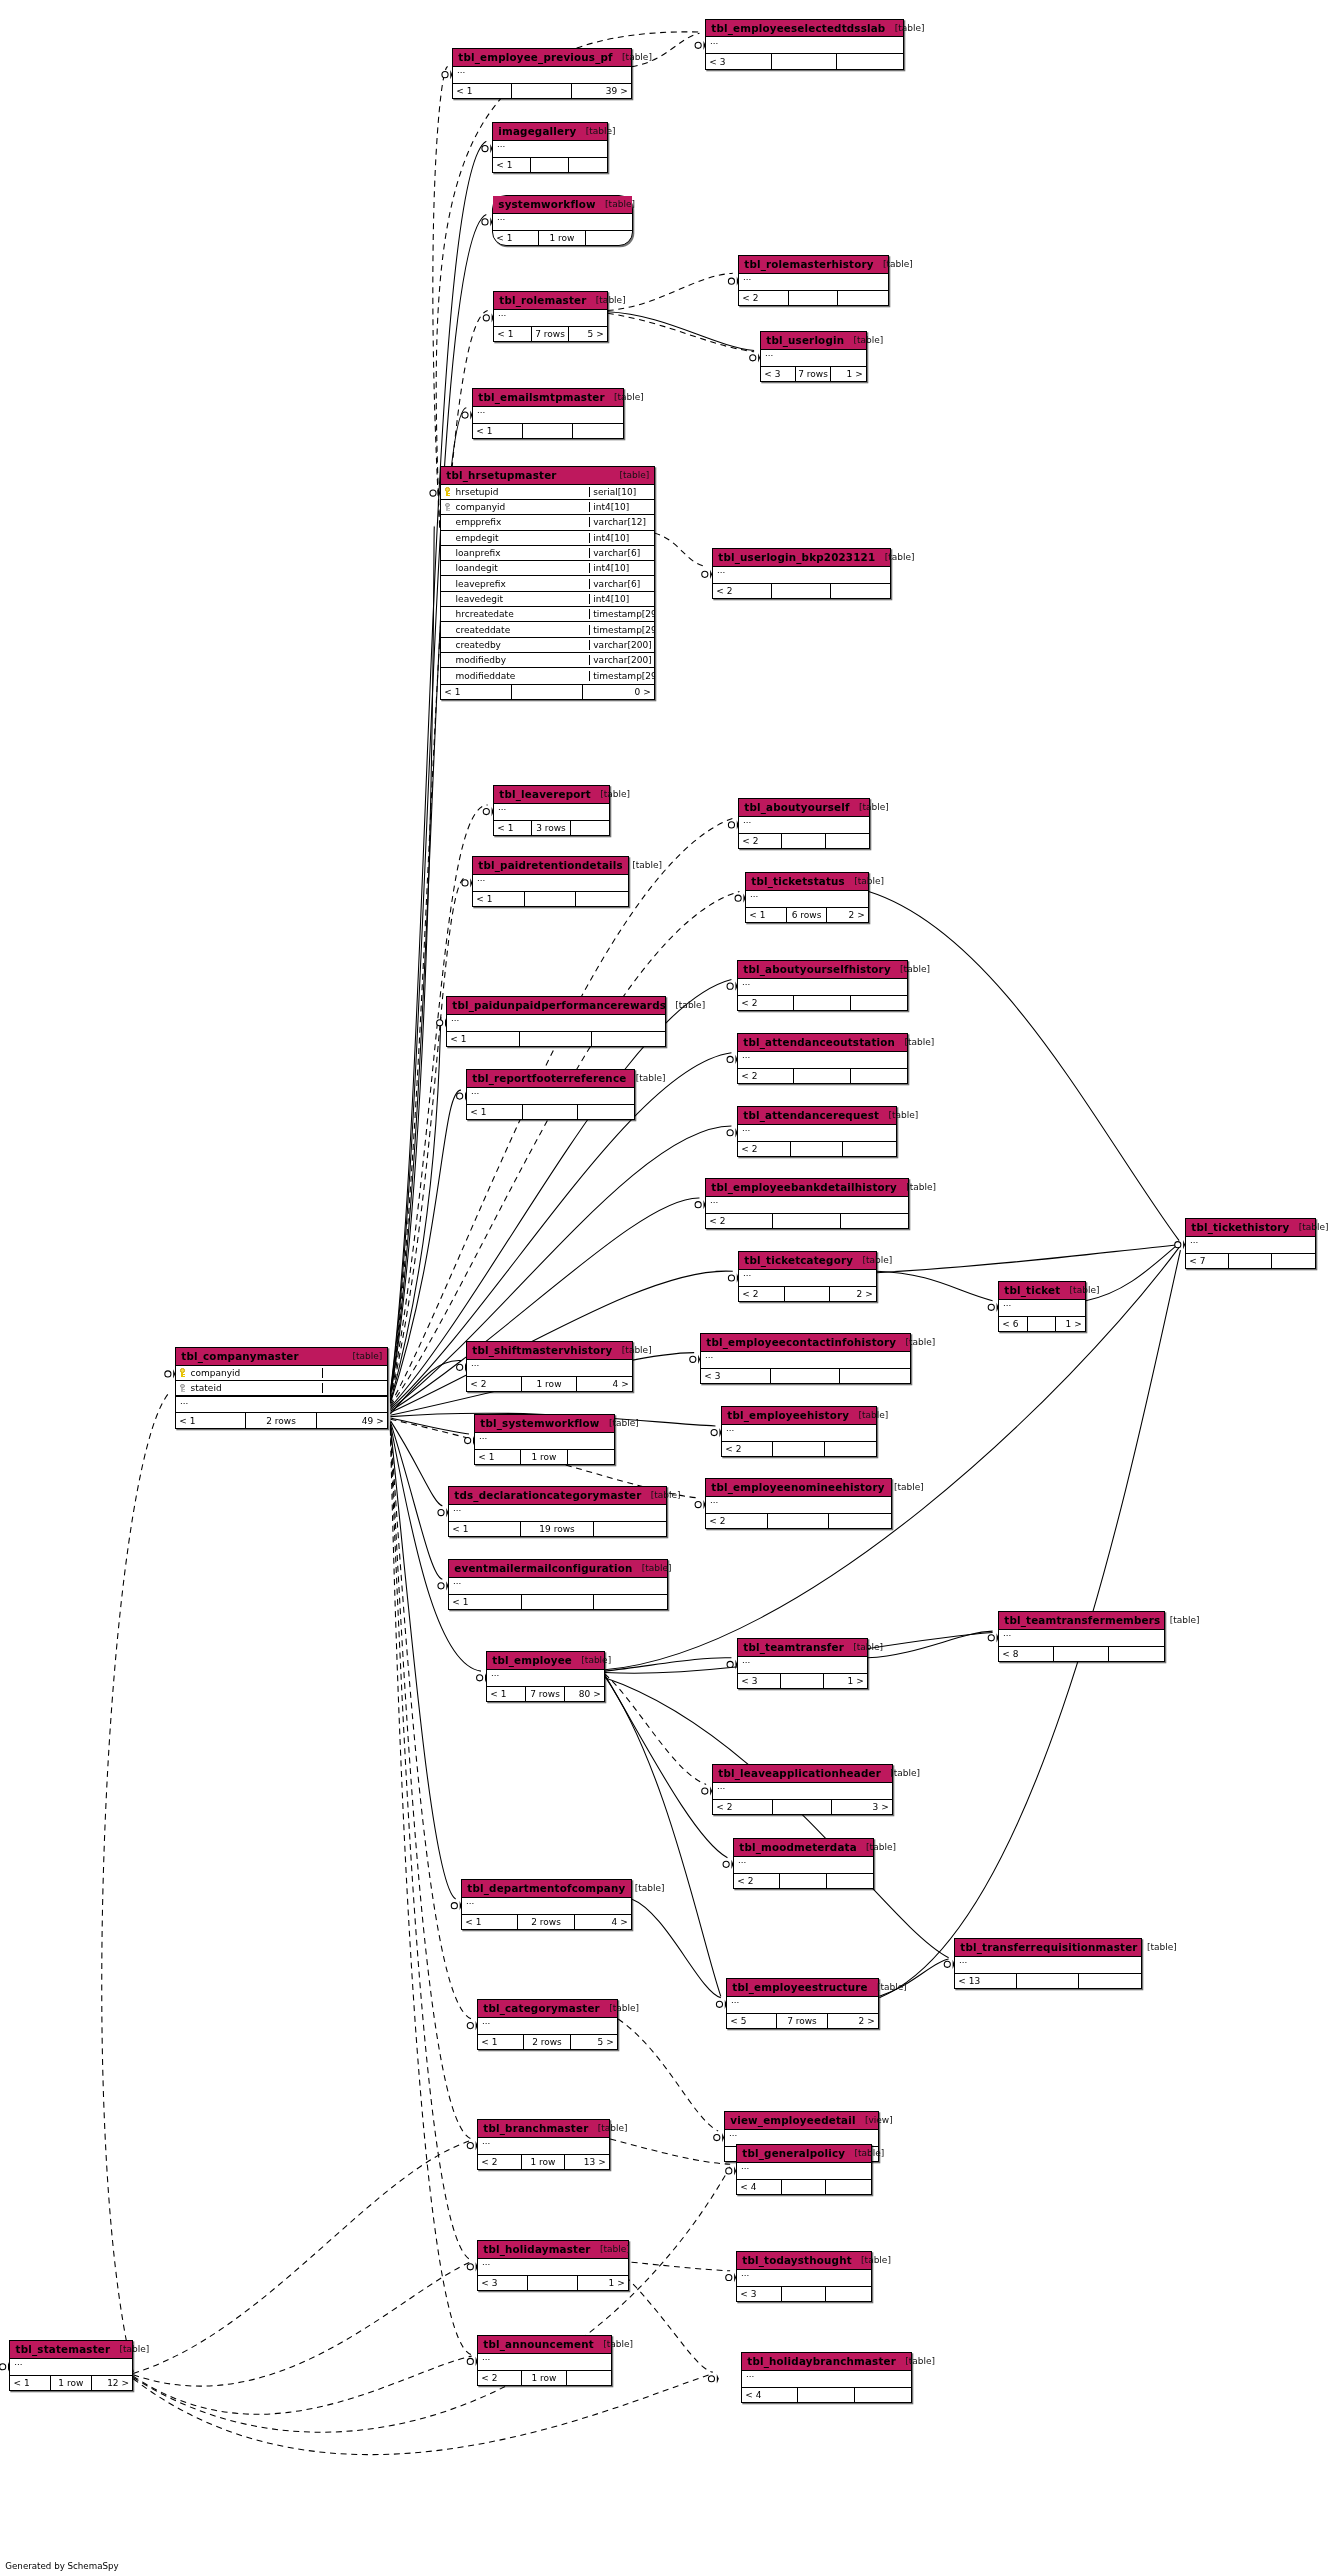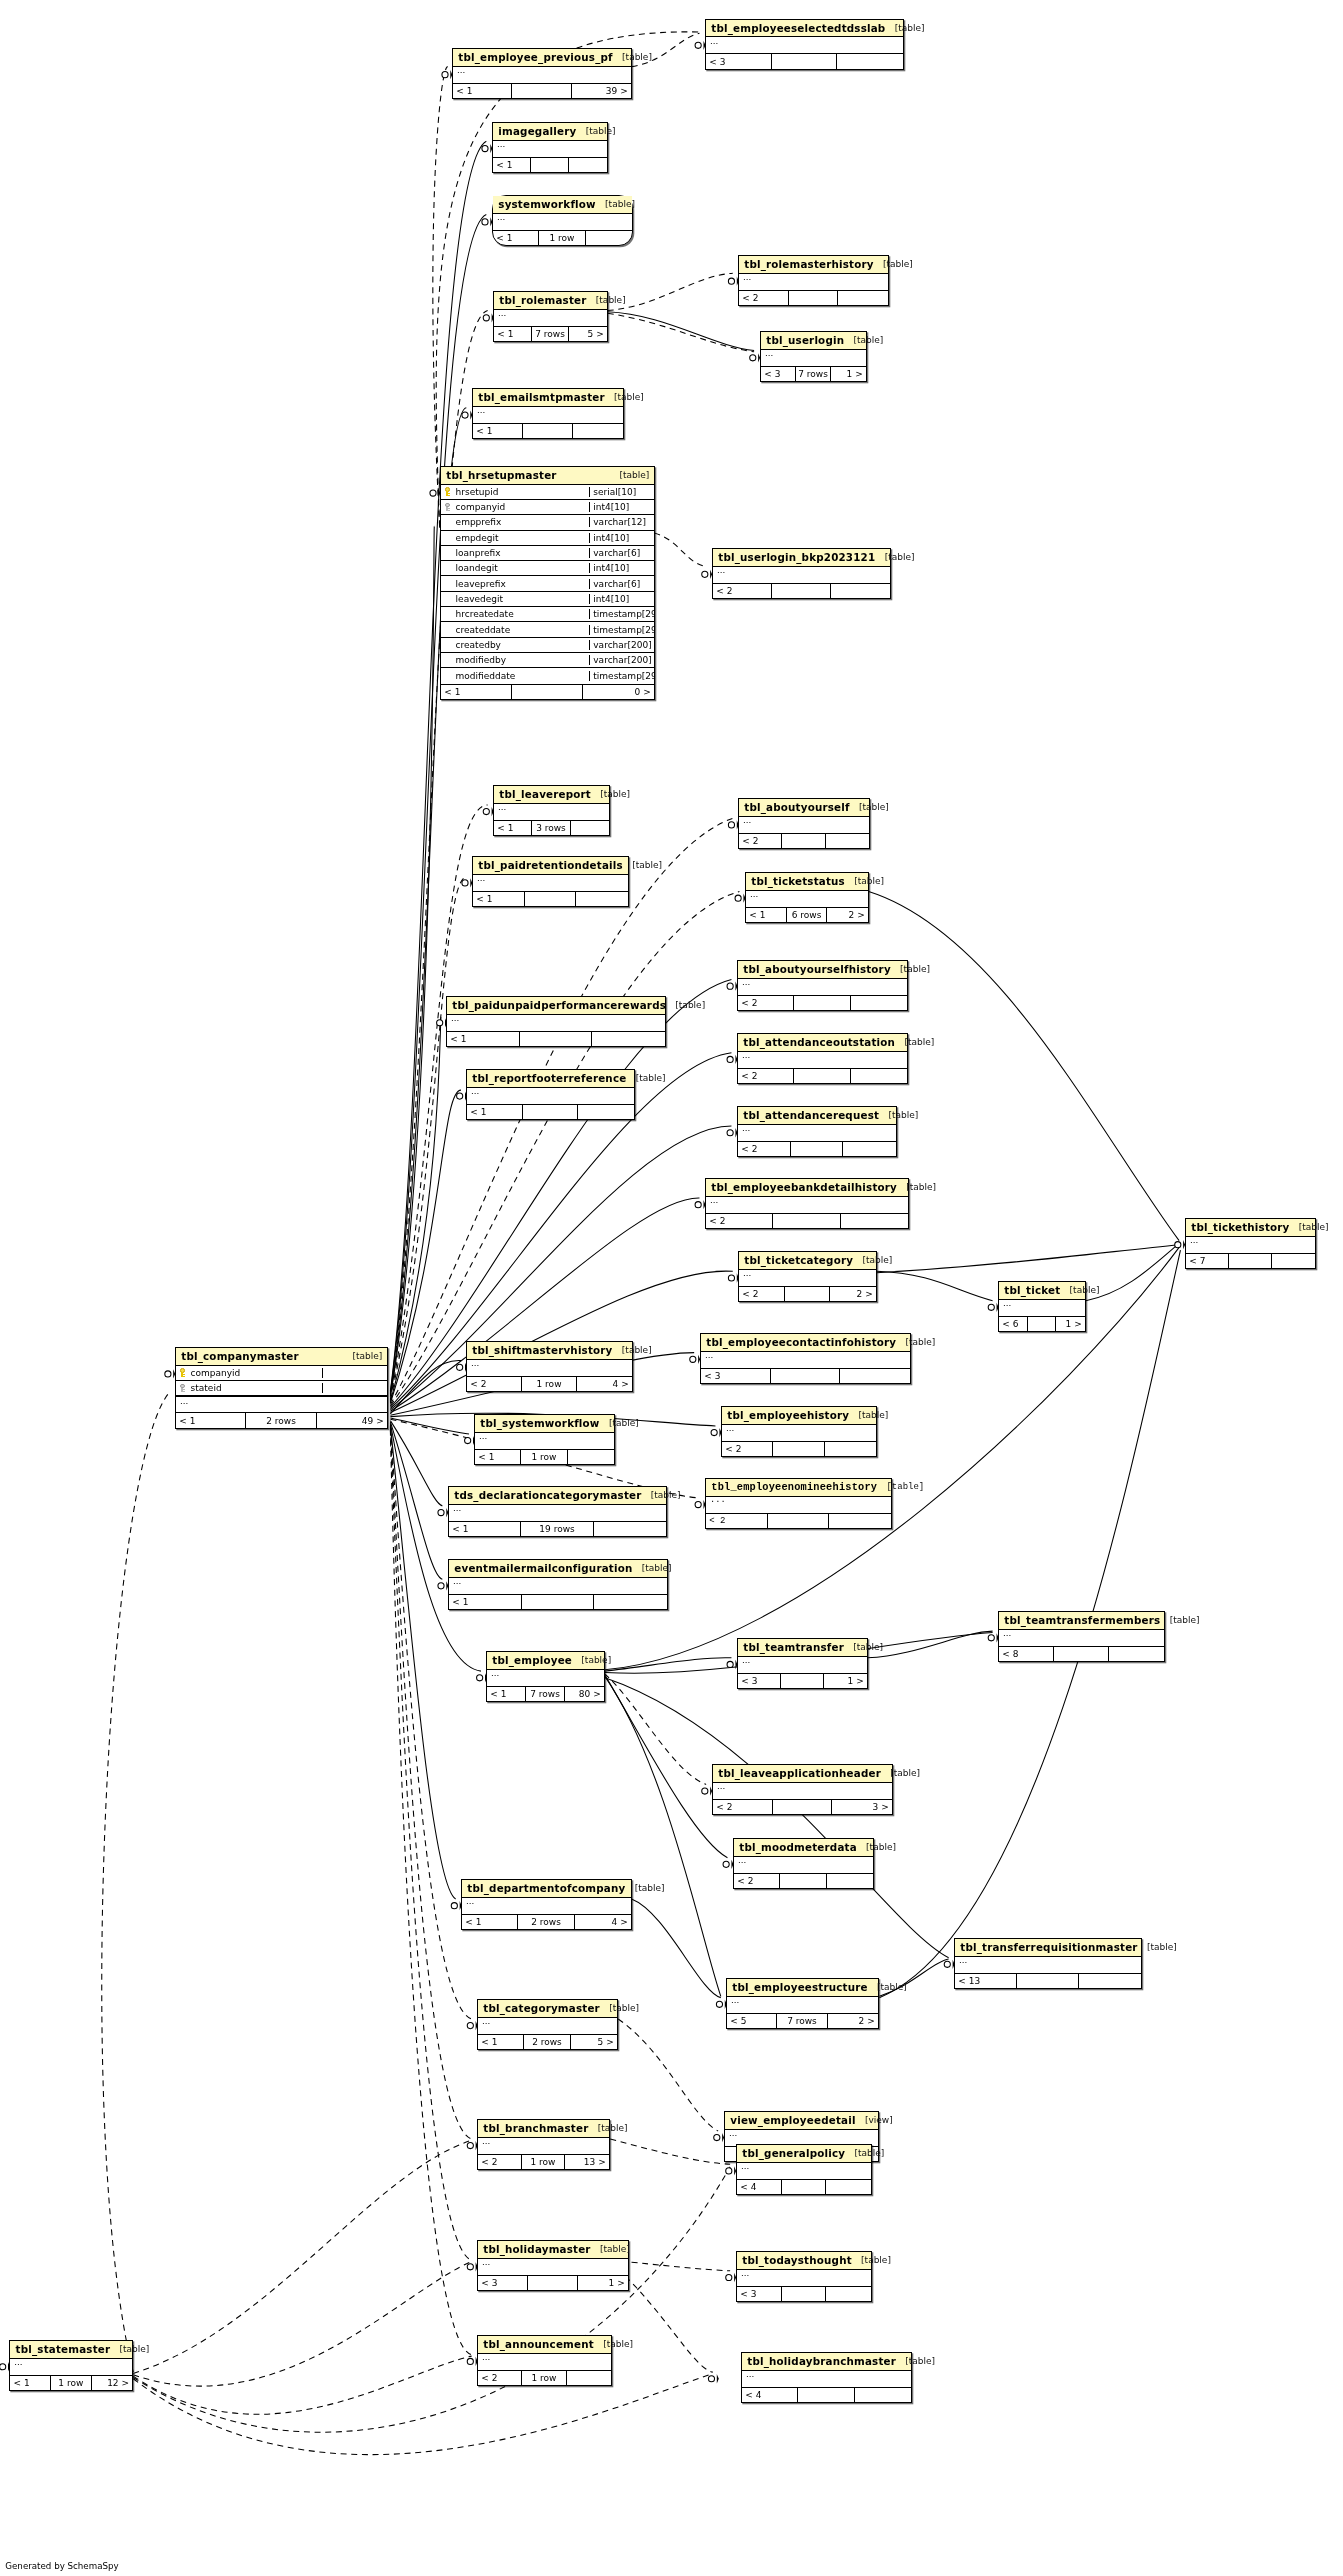--- a/index.html
+++ b/index.html
@@ -26,21 +26,21 @@
   .node {
     position: absolute;
     border: 1.3px solid #000;
     background: #ffffff;
     box-shadow: 1.3px 1.3px 0 rgba(0,0,0,0.55);
   }
   .node .hdr {
     display: flex;
     align-items: center;
     justify-content: space-between;
-    background: #fef9c3;
+    background: #be185d;
     border-bottom: 1.3px solid #000;
     padding: 2px 4.7px 2.7px 5.3px;
     white-space: nowrap;
     gap: 9.3px;
   }
   .node .hdr .tname {
     font-weight: bold;
     font-size: 10.3px;
     letter-spacing: 0.2px;
     color: #000;
@@ -804,21 +804,21 @@
         </div>
         <div class="body">
           <div class="ellipsis">...</div>
         </div>
         <div class="foot">
           <div class="fl">&lt; 1</div>
           <div class="fc">1 row</div>
           <div class="fr"></div>
         </div>
       </div>
-      <div class="node" style="left: 705px; top: 1478px; width: 187px; font-family: Liberation Mono, monospace;">
+      <div class="node" style="left: 705px; top: 1478px; width: 187px;">
         <div class="hdr">
           <span class="tname">tbl_employeenomineehistory</span>
           <span class="ttype">[table]</span>
         </div>
         <div class="body">
           <div class="ellipsis">...</div>
         </div>
         <div class="foot">
           <div class="fl">&lt; 2</div>
           <div class="fc"></div>

